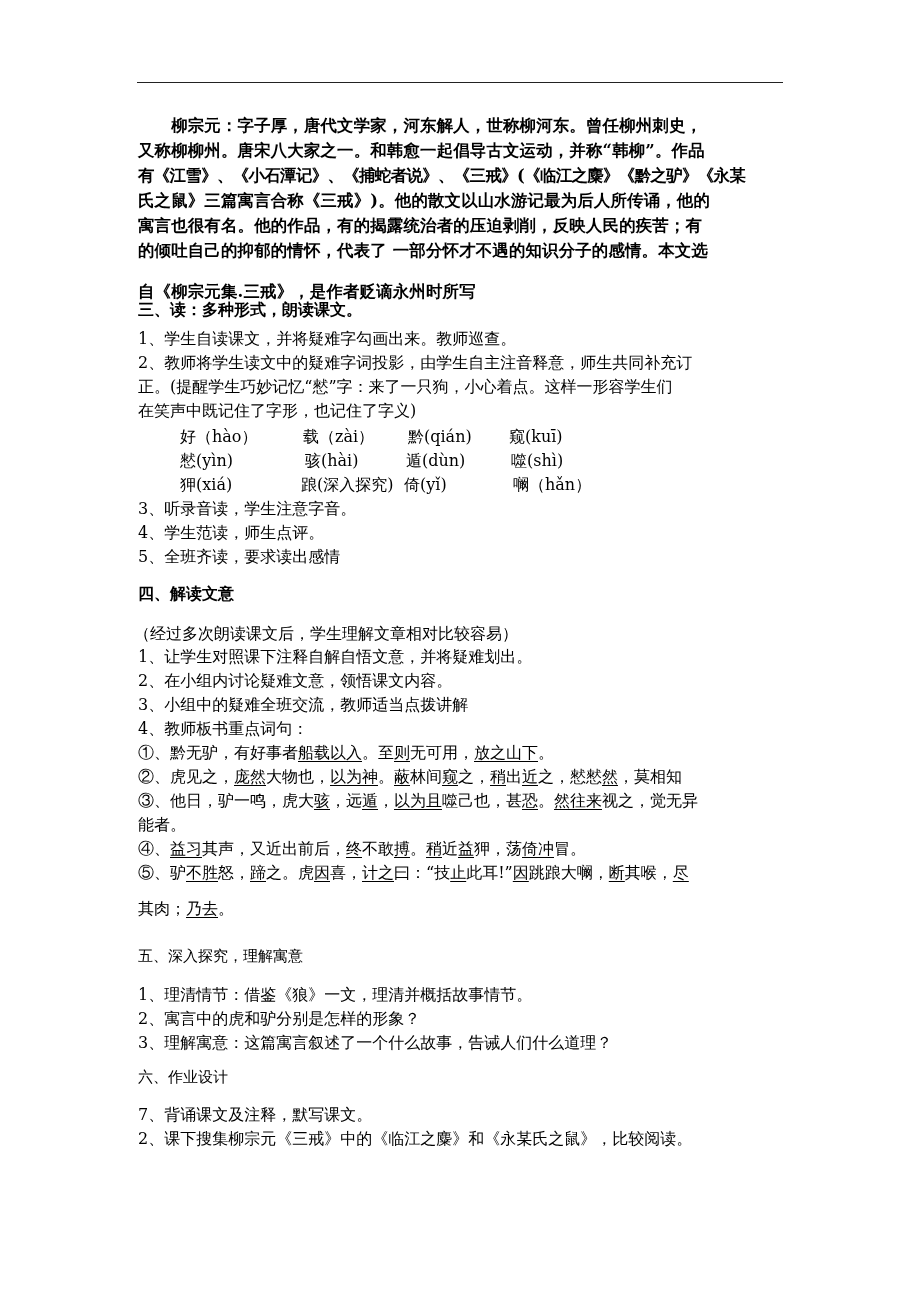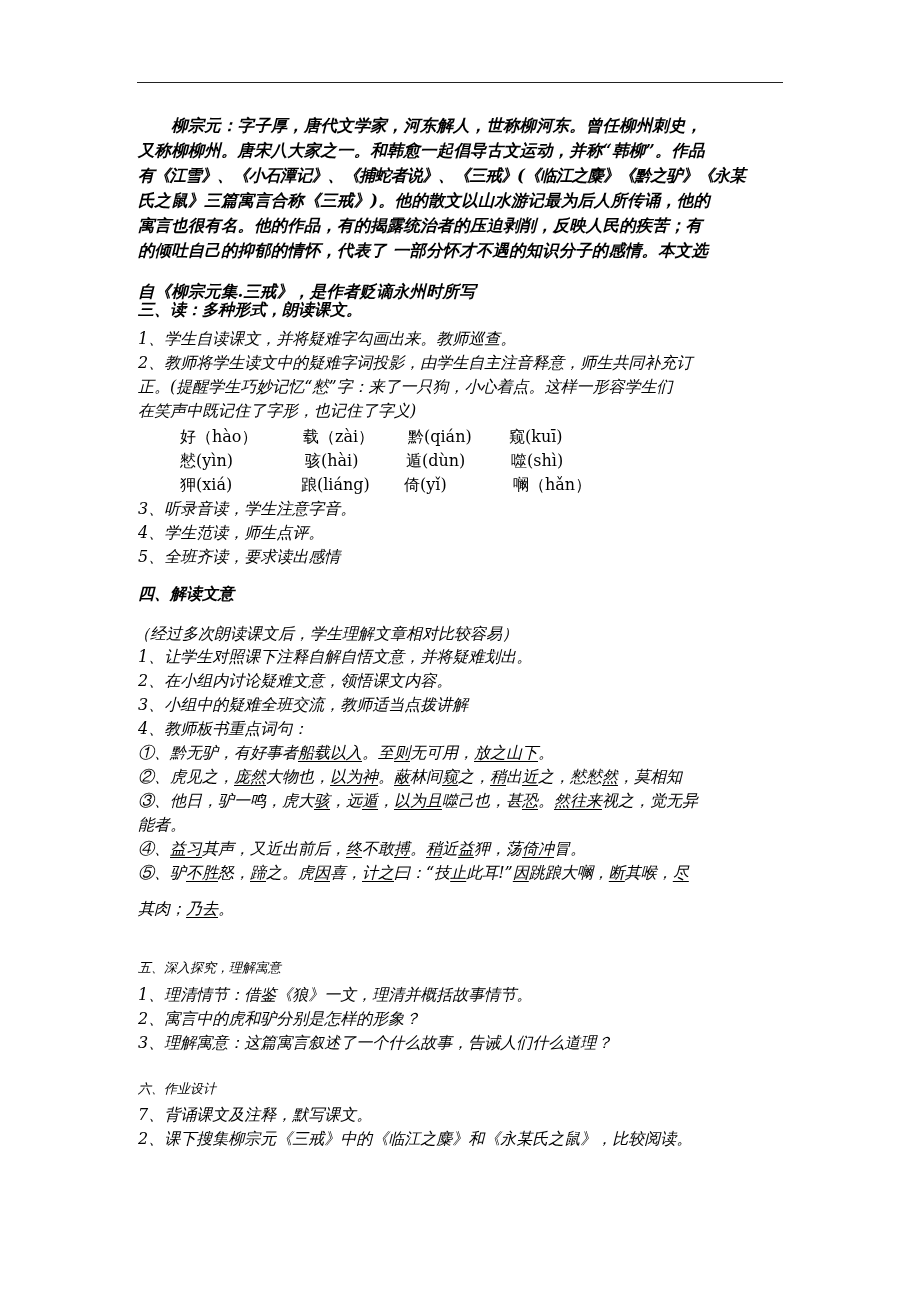--- a/index.html
+++ b/index.html
@@ -1,23 +1,23 @@
 <!DOCTYPE html>
 <html><head>
 <meta charset="utf-8">
 <style>
   html, body { margin: 0; padding: 0; background: #ffffff; }
   body { width: 920px; height: 1302px; position: relative; overflow: hidden;
          font-family: "DejaVu Serif", "Liberation Serif", serif; color: #000; }
   .rule { position: absolute; left: 137px; top: 82px; width: 646px; height: 0; border-top: 1.5px solid #222; }
   .page { position: absolute; left: 138px; top: 0; width: 648px; }
-  .ln { position: absolute; left: 0; white-space: nowrap; font-size: 16px; line-height: 20px; font-style: italic; }
+  .ln { position: absolute; left: 0; white-space: nowrap; font-size: 16px; line-height: 20px; }
   .para { font-size: 16.4px; font-weight: bold; letter-spacing: 0.2px; }
   .h-bold { font-size: 16px; font-weight: bold; line-height: 24px; }
-  .h-norm { font-size: 13px; font-weight: normal; line-height: 24px; margin-top: 12px; }
+  .h-norm { font-size: 15px; font-weight: normal; line-height: 24px; }
   .u { text-decoration: underline; text-underline-offset: 3px; text-decoration-thickness: 1px; }
   .py { position: absolute; white-space: nowrap; font-size: 16px; line-height: 20px; margin-left: 42px; }
 </style>
 </head>
 <body>
 
 <div class="rule"></div>
 
 <div class="page">
 
@@ -42,21 +42,21 @@
     <div class="py" style="top:427px;left:123px">载（zài）</div>
     <div class="py" style="top:427px;left:228px">黔(qián)</div>
     <div class="py" style="top:427px;left:329px">窥(kuī)</div>
 
     <div class="py" style="top:451px;left:0">憖(yìn)</div>
     <div class="py" style="top:451px;left:125px">骇(hài)</div>
     <div class="py" style="top:451px;left:226px">遁(dùn)</div>
     <div class="py" style="top:451px;left:331px">噬(shì)</div>
 
     <div class="py" style="top:475px;left:0">狎(xiá)</div>
-    <div class="py" style="top:475px;left:121px">踉(liáng)</div>
+    <div class="py" style="top:475px;left:121px">踉(深入探究)</div>
     <div class="py" style="top:475px;left:224px">倚(yǐ)</div>
     <div class="py" style="top:475px;left:333px">㘎（hǎn）</div>
   </div>
 
   <div class="ln" style="top:499px">3、听录音读，学生注意字音。</div>
   <div class="ln" style="top:523px">4、学生范读，师生点评。</div>
   <div class="ln" style="top:547px">5、全班齐读，要求读出感情</div>
 
   <div class="ln h-bold" style="top:582px">四、解读文意</div>
   <div class="ln" style="top:624px;left:-4px">（经过多次朗读课文后，学生理解文章相对比较容易）</div>

